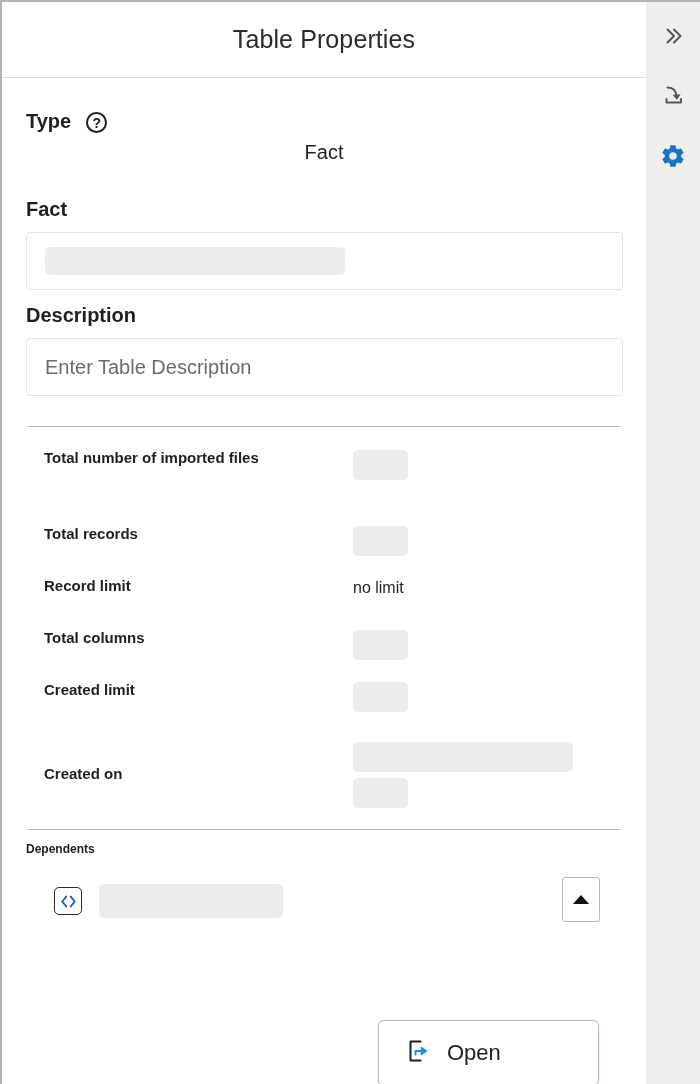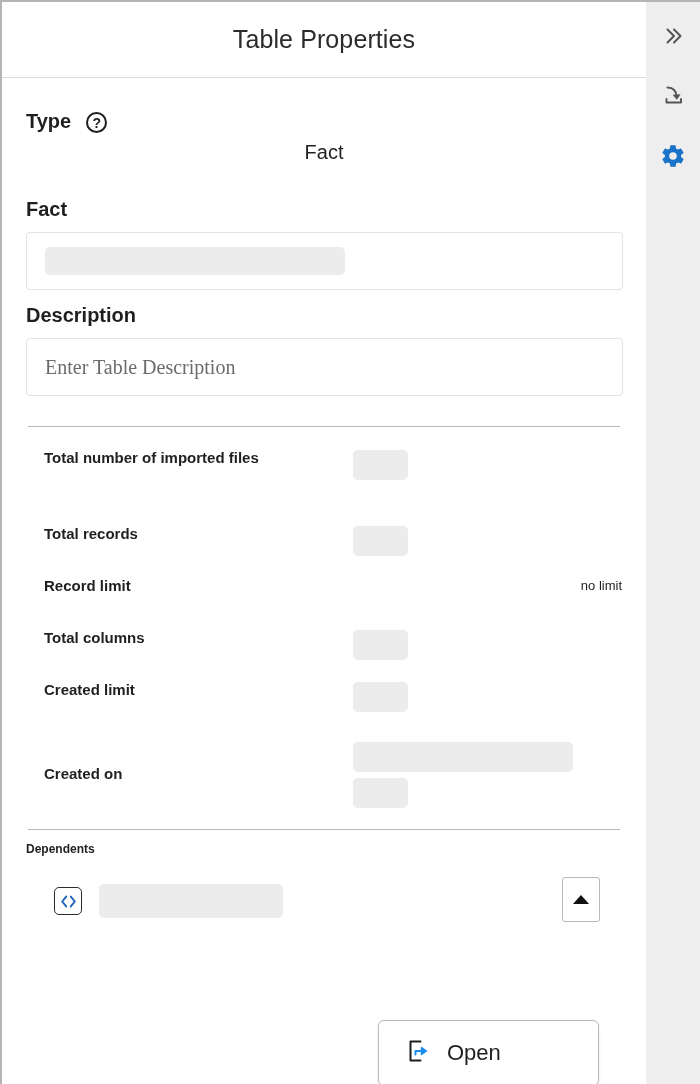--- a/index.html
+++ b/index.html
@@ -90,21 +90,20 @@
   .text-input {
     margin-top: 11px;
     width: 597px;
     height: 58px;
     border: 1px solid #e2e2e2;
     border-radius: 4px;
     background: #fff;
     display: flex;
     align-items: center;
     padding: 0 18px;
-    font-family: Liberation Serif, serif;
   }
   .text-input .placeholder {
     font-size: 20px;
     color: #6b6b6b;
   }
 
   
   .redact {
     background: #ececec;
     border-radius: 5px;
@@ -132,25 +131,24 @@
     width: 327px;
     padding-left: 18px;
     padding-right: 10px;
     font-size: 15px;
     font-weight: bold;
     color: #1f1f1f;
     line-height: 1.22;
   }
   .stat-value {
     flex: 1;
-    font-size: 13px;
+    font-size: 16px;
     color: #1f1f1f;
     line-height: 1.22;
     padding-top: 1px;
-    text-align: right;
   }
   .redact-sm { width: 55px; height: 30px; }
   .redact-lg { width: 220px; height: 30px; }
   .stacked-values { display: flex; flex-direction: column; gap: 6px; }
 
   .stat-row.files  { min-height: 74px; }
   .stat-row.records{ margin-top: 2px; }
   .stat-row.created{ align-items: center; min-height: 82px; }
 
   

